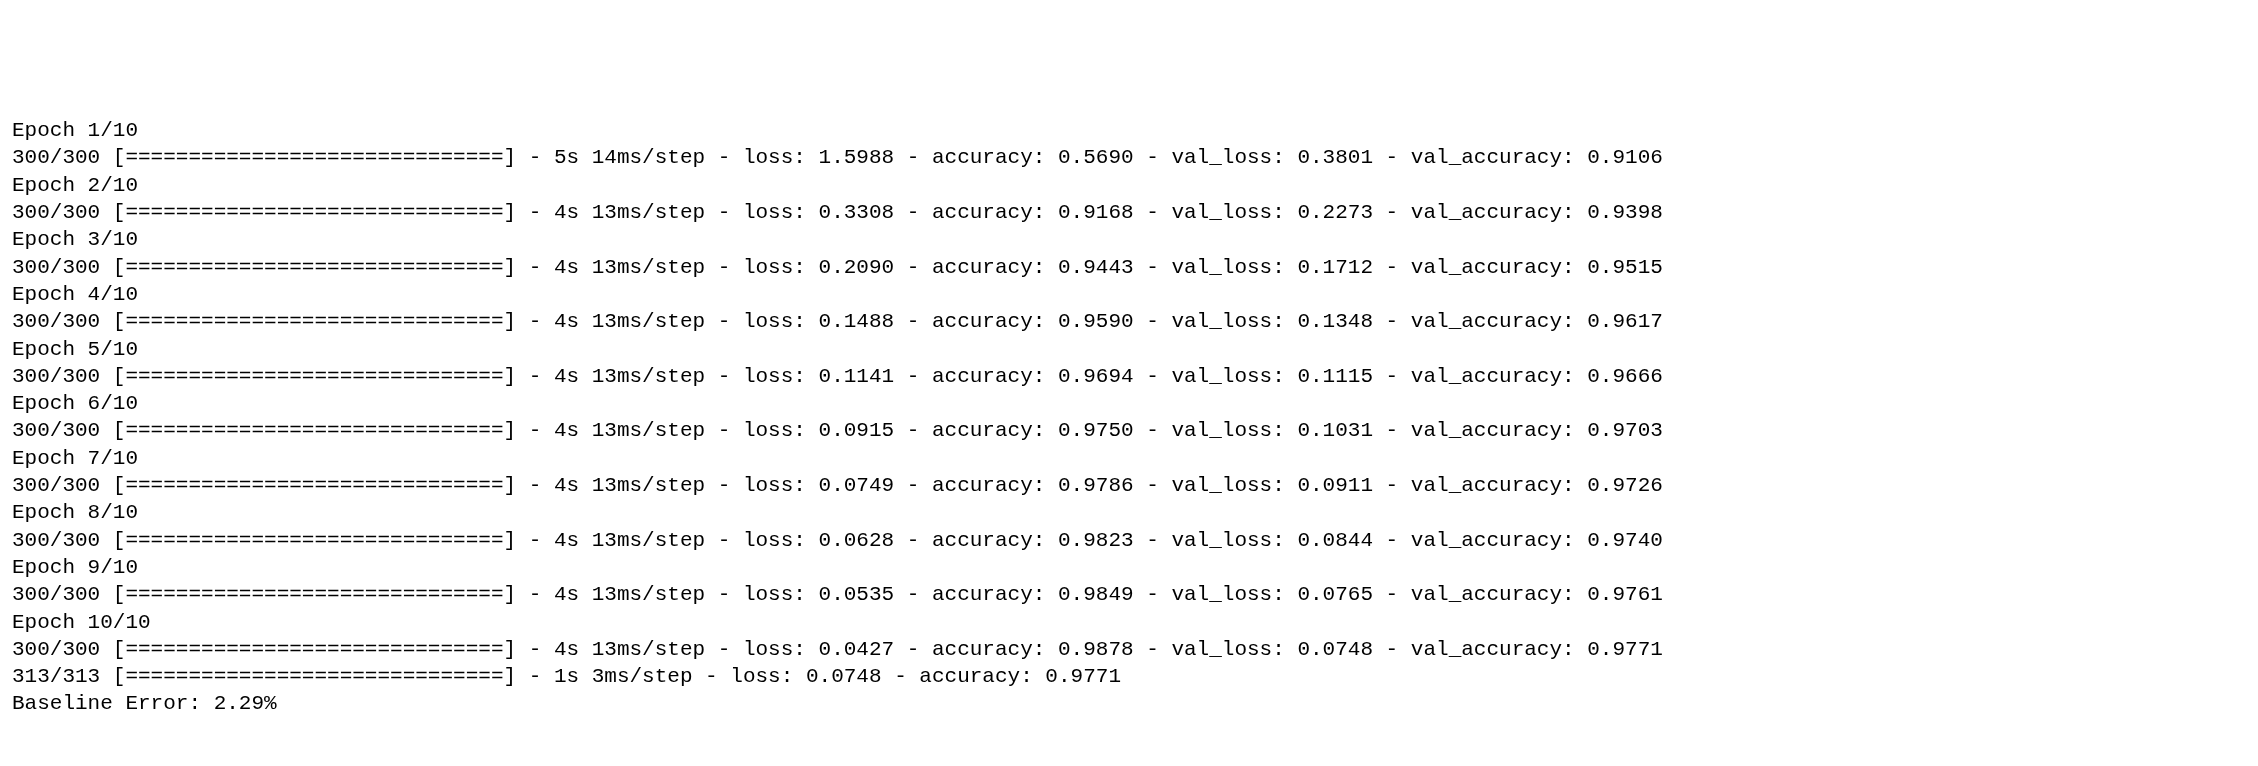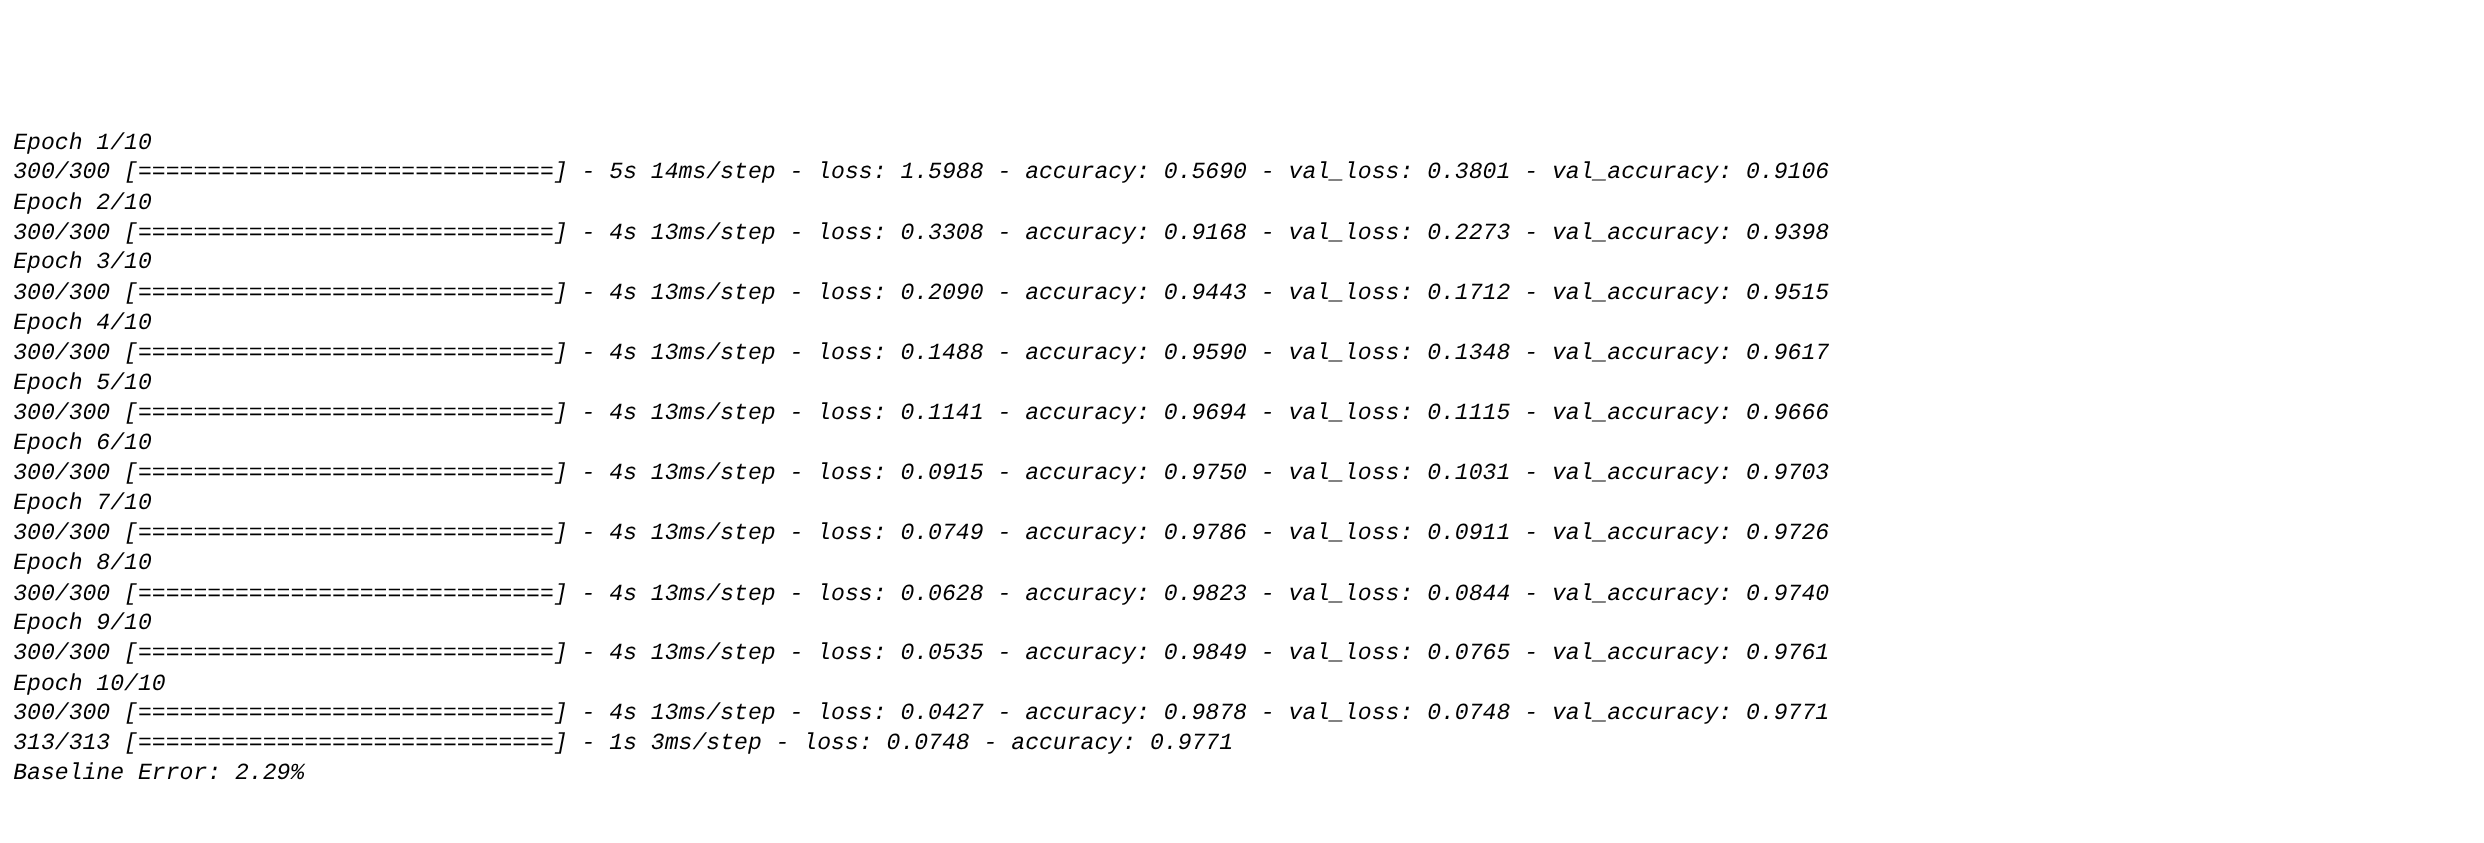--- a/index.html
+++ b/index.html
@@ -12,21 +12,20 @@
       font-family: 'Menlo', 'Monaco', 'Consolas', 'Courier New', monospace;
       font-size: 21px;
       line-height: 1.3;
       color: #000000;
       padding: 8px 12px;
       white-space: pre;
       overflow-x: auto;
     }
     .output-line {
       display: block;
-      font-style: italic;
     }
   </style>
 </head>
 <body>
 
 
 
 <div><span class="output-line">Epoch 1/10</span><span class="output-line">300/300 [==============================] - 5s 14ms/step - loss: 1.5988 - accuracy: 0.5690 - val_loss: 0.3801 - val_accuracy: 0.9106</span><span class="output-line">Epoch 2/10</span><span class="output-line">300/300 [==============================] - 4s 13ms/step - loss: 0.3308 - accuracy: 0.9168 - val_loss: 0.2273 - val_accuracy: 0.9398</span><span class="output-line">Epoch 3/10</span><span class="output-line">300/300 [==============================] - 4s 13ms/step - loss: 0.2090 - accuracy: 0.9443 - val_loss: 0.1712 - val_accuracy: 0.9515</span><span class="output-line">Epoch 4/10</span><span class="output-line">300/300 [==============================] - 4s 13ms/step - loss: 0.1488 - accuracy: 0.9590 - val_loss: 0.1348 - val_accuracy: 0.9617</span><span class="output-line">Epoch 5/10</span><span class="output-line">300/300 [==============================] - 4s 13ms/step - loss: 0.1141 - accuracy: 0.9694 - val_loss: 0.1115 - val_accuracy: 0.9666</span><span class="output-line">Epoch 6/10</span><span class="output-line">300/300 [==============================] - 4s 13ms/step - loss: 0.0915 - accuracy: 0.9750 - val_loss: 0.1031 - val_accuracy: 0.9703</span><span class="output-line">Epoch 7/10</span><span class="output-line">300/300 [==============================] - 4s 13ms/step - loss: 0.0749 - accuracy: 0.9786 - val_loss: 0.0911 - val_accuracy: 0.9726</span><span class="output-line">Epoch 8/10</span><span class="output-line">300/300 [==============================] - 4s 13ms/step - loss: 0.0628 - accuracy: 0.9823 - val_loss: 0.0844 - val_accuracy: 0.9740</span><span class="output-line">Epoch 9/10</span><span class="output-line">300/300 [==============================] - 4s 13ms/step - loss: 0.0535 - accuracy: 0.9849 - val_loss: 0.0765 - val_accuracy: 0.9761</span><span class="output-line">Epoch 10/10</span><span class="output-line">300/300 [==============================] - 4s 13ms/step - loss: 0.0427 - accuracy: 0.9878 - val_loss: 0.0748 - val_accuracy: 0.9771</span><span class="output-line">313/313 [==============================] - 1s 3ms/step - loss: 0.0748 - accuracy: 0.9771</span><span class="output-line">Baseline Error: 2.29%</span></div>
 
 

